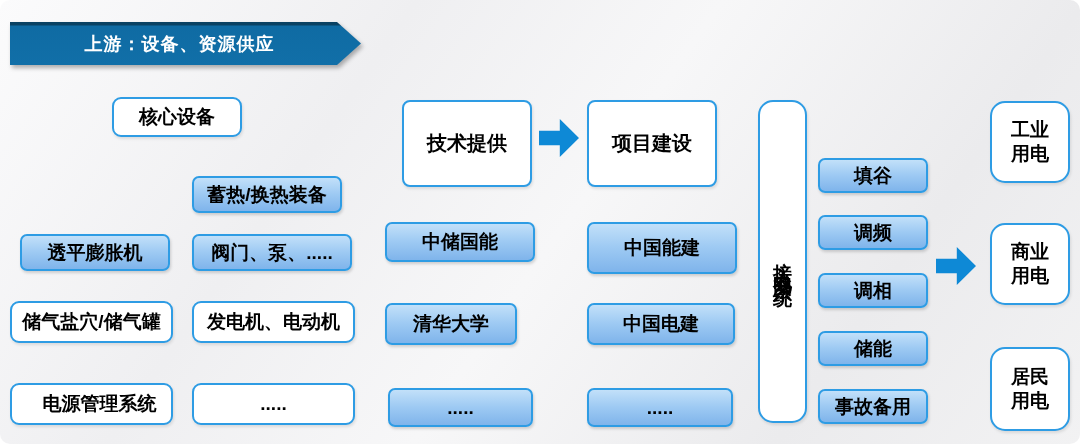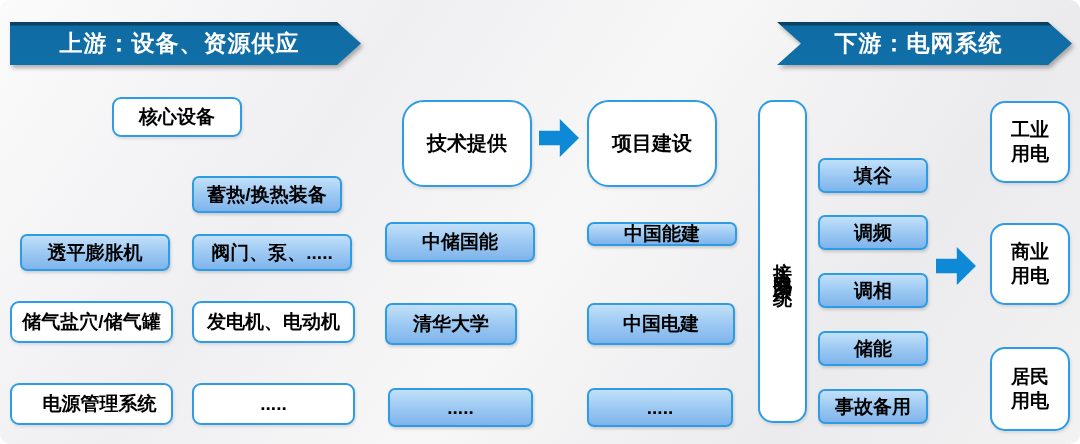--- a/index.html
+++ b/index.html
@@ -10,21 +10,21 @@
     border-radius:10px;
   }
   
   .banner-wrap {
     position:absolute; top:22px; height:43px;
     filter:drop-shadow(2px 3px 2px rgba(0,0,0,0.30));
   }
   .banner {
     width:100%; height:100%;
     display:flex; align-items:center; justify-content:center;
-    color:#ffffff; font-weight:bold; font-size:23px; letter-spacing:1px;
+    color:#ffffff; font-weight:bold; font-size:18px; letter-spacing:1px;
     background:linear-gradient(180deg,#0a4263 0px,#0a4263 3px,#0f6ba3 4px,#116fa8 100%);
   }
   .banner.head { clip-path:polygon(0 0, calc(100% - 24px) 0, 100% 50%, calc(100% - 24px) 100%, 0 100%); }
   .banner.chev { clip-path:polygon(0 0, calc(100% - 24px) 0, 100% 50%, calc(100% - 24px) 100%, 0 100%, 24px 50%); }
   .banner .btxt { transform:translateX(-6px); }
 
   
   .bx {
     position:absolute; box-sizing:border-box;
     display:flex; align-items:center; justify-content:center;
@@ -35,21 +35,21 @@
     border:2px solid #2e9ce4; border-radius:7px;
     box-shadow:1px 2px 3px rgba(0,0,0,0.16);
     font-size:19px;
   }
   .white {
     background:#ffffff;
     border:2px solid #2e9ce4; border-radius:9px;
     box-shadow:1px 2px 3px rgba(0,0,0,0.10);
     font-size:19px;
   }
-  .rlg  { border-radius:22px; font-size:20px; }
+  .rlg  { border-radius:8px; font-size:20px; }
   .wrap2 { white-space:normal; line-height:1.25; padding:0 17px; }
   .vertical {
     writing-mode:vertical-lr; text-orientation:upright;
     letter-spacing:5px; font-size:19px; white-space:normal;
   }
   
   .arrow {
     position:absolute; background:#0e89d6;
     clip-path:polygon(0 31%, 52% 31%, 52% 0, 100% 50%, 52% 100%, 52% 69%, 0 69%);
   }
@@ -57,43 +57,38 @@
 </head>
 <body>
 
 <div class="stage">
 
   <div class="banner-wrap" style="left:10px; width:351px;">
     <div class="banner head">
       <span class="btxt">上游：设备、资源供应</span>
     </div>
   </div>
-  <div class="banner-wrap" style="left:777px; width:295px;">
-    <div class="banner chev">
-      <span class="btxt">下游：电网系统</span>
-    </div>
-  </div>
 
   <div class="bx white" style="left:112px; top:97px; width:130px; height:40px;">核心设备</div>
 
   <div class="bx blue" style="left:192px; top:176px; width:150px; height:37px;">蓄热/换热装备</div>
   <div class="bx blue" style="left:20px;  top:234px; width:150px; height:37px;">透平膨胀机</div>
   <div class="bx blue" style="left:192px; top:234px; width:160px; height:37px;">阀门、泵、.....</div>
 
   <div class="bx white" style="left:10px;  top:301px; width:163px; height:42px;">储气盐穴/储气罐</div>
   <div class="bx white" style="left:192px; top:301px; width:163px; height:42px;">发电机、电动机</div>
   <div class="bx white" style="left:10px;  top:383px; width:163px; height:42px;padding-left:16px;">电源管理系统</div>
   <div class="bx white" style="left:192px; top:383px; width:163px; height:42px;">.....</div>
 
   <div class="bx white rlg" style="left:402px; top:100px; width:130px; height:87px;">技术提供</div>
   <div class="arrow" style="left:539px; top:119px; width:40px; height:38px;"></div>
   <div class="bx white rlg" style="left:587px; top:100px; width:130px; height:87px;">项目建设</div>
 
   <div class="bx blue" style="left:385px; top:222px; width:150px; height:40px;">中储国能</div>
-  <div class="bx blue" style="left:587px; top:222px; width:150px; height:24px;">中国能建</div>
+  <div class="bx blue" style="left:587px; top:222px; width:150px; height:52px;">中国能建</div>
   <div class="bx blue" style="left:385px; top:303px; width:132px; height:42px;">清华大学</div>
   <div class="bx blue" style="left:587px; top:303px; width:148px; height:42px;">中国电建</div>
   <div class="bx blue" style="left:388px; top:388px; width:145px; height:39px;">.....</div>
   <div class="bx blue" style="left:587px; top:388px; width:146px; height:39px;">.....</div>
 
   <div class="bx white vertical" style="left:758px; top:100px; width:49px; height:323px; border-radius:15px;">接入电网系统</div>
 
   <div class="bx blue" style="left:818px; top:158px; width:110px; height:35px;">填谷</div>
   <div class="bx blue" style="left:818px; top:215px; width:110px; height:35px;">调频</div>
   <div class="bx blue" style="left:818px; top:273px; width:110px; height:35px;">调相</div>

